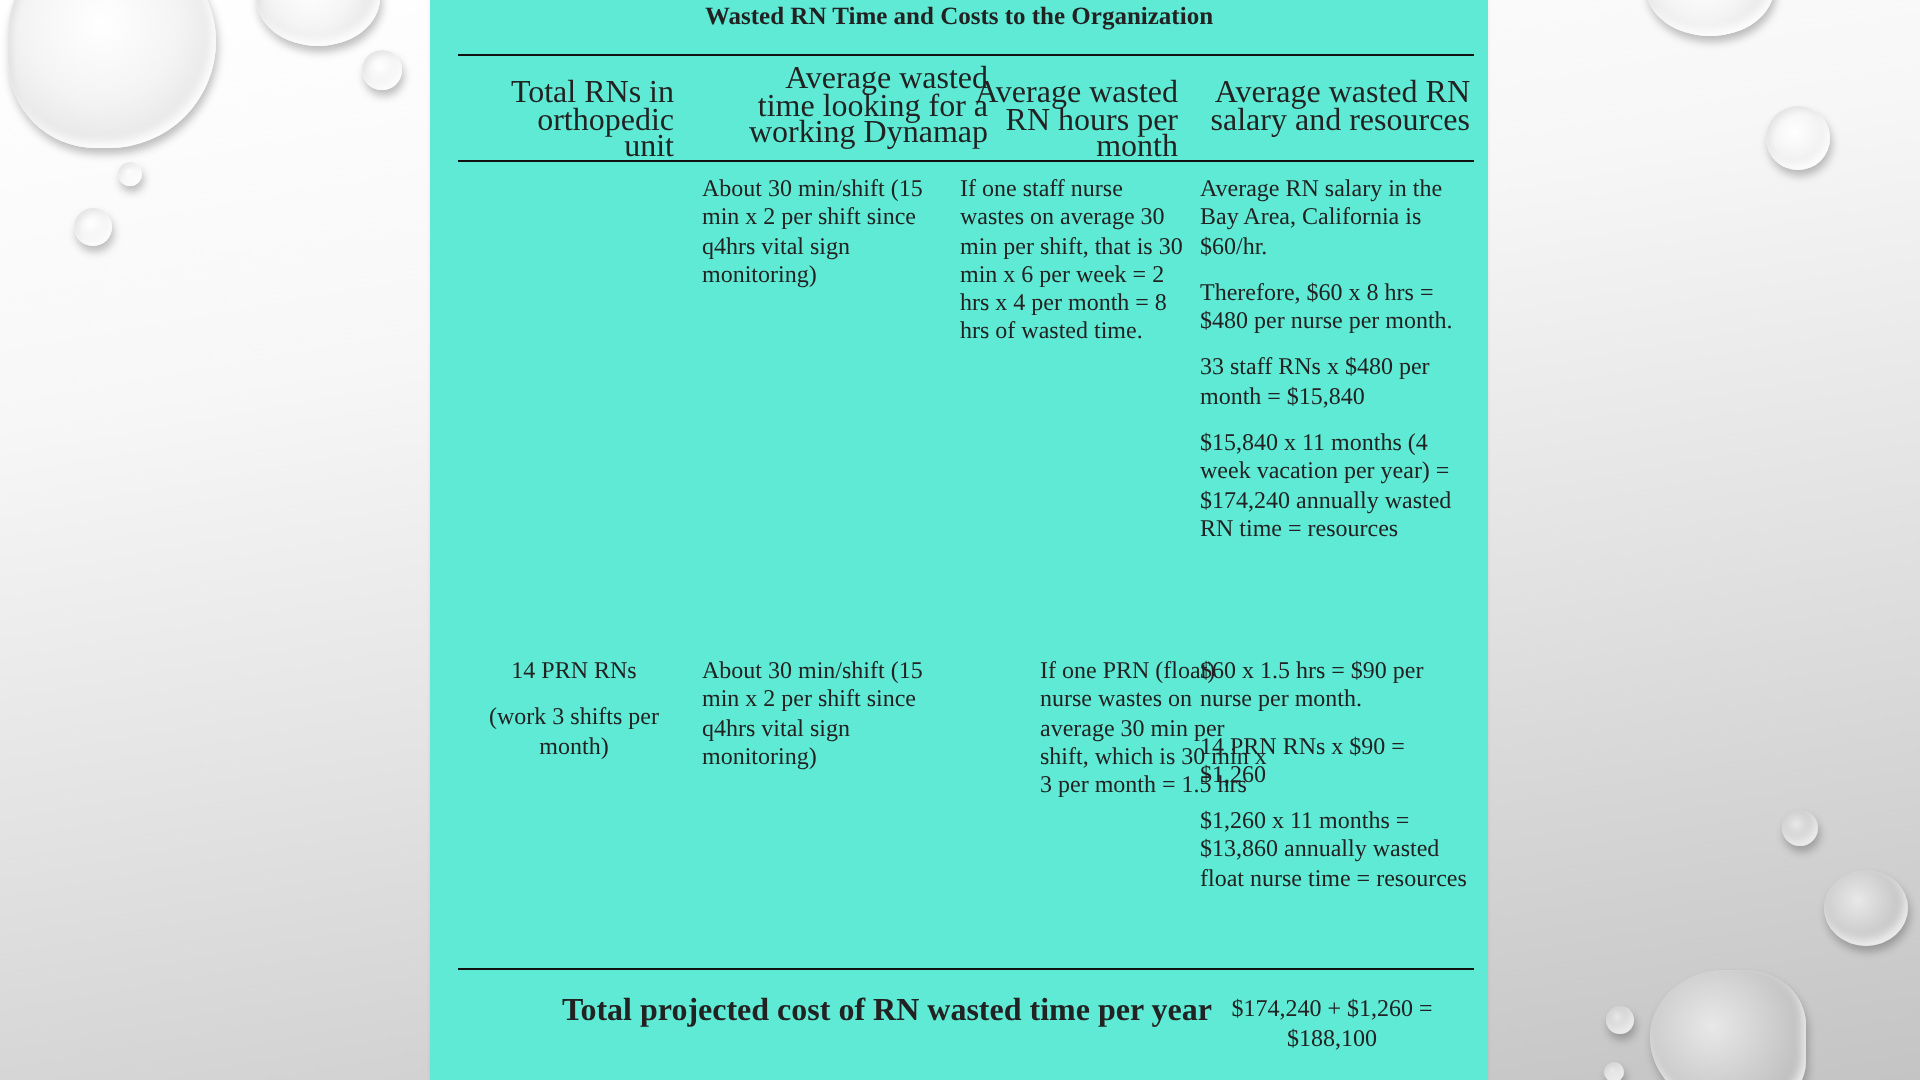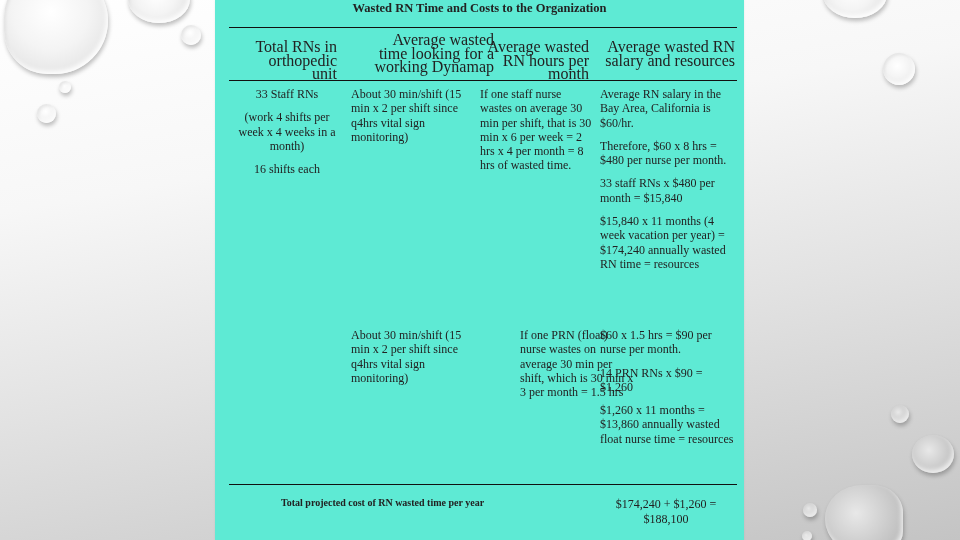--- a/index.html
+++ b/index.html
@@ -27,21 +27,21 @@
       font-weight: bold; font-size: 12.5px; color: #222;
     }
     .rule { position: absolute; left: 14px; width: 508px; height: 1.4px; background: #111; }
     .cell {
       position: absolute; font-size: 12px; line-height: 14.3px; color: #222;
     }
     .cell p { margin: 0 0 9px 0; }
     .center { text-align: center; }
     .hdr { font-size: 16px; line-height: 13.5px; text-align: right; color: #222; position: absolute; }
     .total-label {
-      position: absolute; left: 66px; top: 497px; font-weight: bold; font-size: 10px; color: #222;
+      position: absolute; left: 66px; top: 497px; font-weight: bold; font-size: 16px; color: #222;
     }
     .total-value {
       position: absolute; left: 386px; top: 497px; width: 130px; text-align: center;
       font-size: 12px; line-height: 14.5px; color: #222;
     }
   </style>
 </head>
 <body>
 
 <div class="drop" style="left:4px;top:-30px;width:104px;height:104px;border-radius:48% 52% 55% 45%;"></div>
@@ -62,38 +62,37 @@
 
   <div class="rule" style="top:27px;"></div>
 
   <div class="hdr" style="left:26px;top:40px;width:96px;">Total RNs in orthopedic unit</div>
   <div class="hdr" style="left:134px;top:33px;width:120px;margin-left:25px;">Average wasted time looking for a working Dynamap</div>
   <div class="hdr" style="left:264px;top:40px;width:110px;">Average wasted RN hours per month</div>
   <div class="hdr" style="left:384px;top:40px;width:136px;">Average wasted RN salary and resources</div>
 
   <div class="rule" style="top:80px;"></div>
 
-  <div class="cell center" style="left:16px;top:87px;width:112px;">
-    <p>33 Staff RNs</p>
-    <p>(work 4 shifts per week x 4 weeks in a month)</p>
-    <p>16 shifts each</p>
-  </div>
   <div class="cell" style="left:136px;top:87px;width:124px;">
     <p>About 30 min/shift (15 min x 2 per shift since q4hrs vital sign monitoring)</p>
   </div>
   <div class="cell" style="left:265px;top:87px;width:114px;">
     <p>If one staff nurse wastes on average 30 min per shift, that is 30 min x 6 per week = 2 hrs x 4 per month = 8 hrs of wasted time.</p>
   </div>
   <div class="cell" style="left:385px;top:87px;width:136px;">
     <p>Average RN salary in the Bay Area, California is $60/hr.</p>
     <p>Therefore, $60 x 8 hrs = $480 per nurse per month.</p>
     <p>33 staff RNs x $480 per month = $15,840</p>
     <p>$15,840 x 11 months (4 week vacation per year) = $174,240 annually wasted RN time = resources</p>
   </div>
 
+  <div class="cell center" style="left:16px;top:328px;width:112px;">
+    <p>14 PRN RNs</p>
+    <p>(work 3 shifts per month)</p>
+  </div>
   <div class="cell" style="left:136px;top:328px;width:124px;">
     <p>About 30 min/shift (15 min x 2 per shift since q4hrs vital sign monitoring)</p>
   </div>
   <div class="cell" style="left:265px;top:328px;width:114px;margin-left:40px;">
     <p>If one PRN (float) nurse wastes on average 30 min per shift, which is 30 min x 3 per month = 1.5 hrs</p>
   </div>
   <div class="cell" style="left:385px;top:328px;width:136px;">
     <p>$60 x 1.5 hrs = $90 per nurse per month.</p>
     <p>14 PRN RNs x $90 = $1,260</p>
     <p>$1,260 x 11 months = $13,860 annually wasted float nurse time = resources</p>

